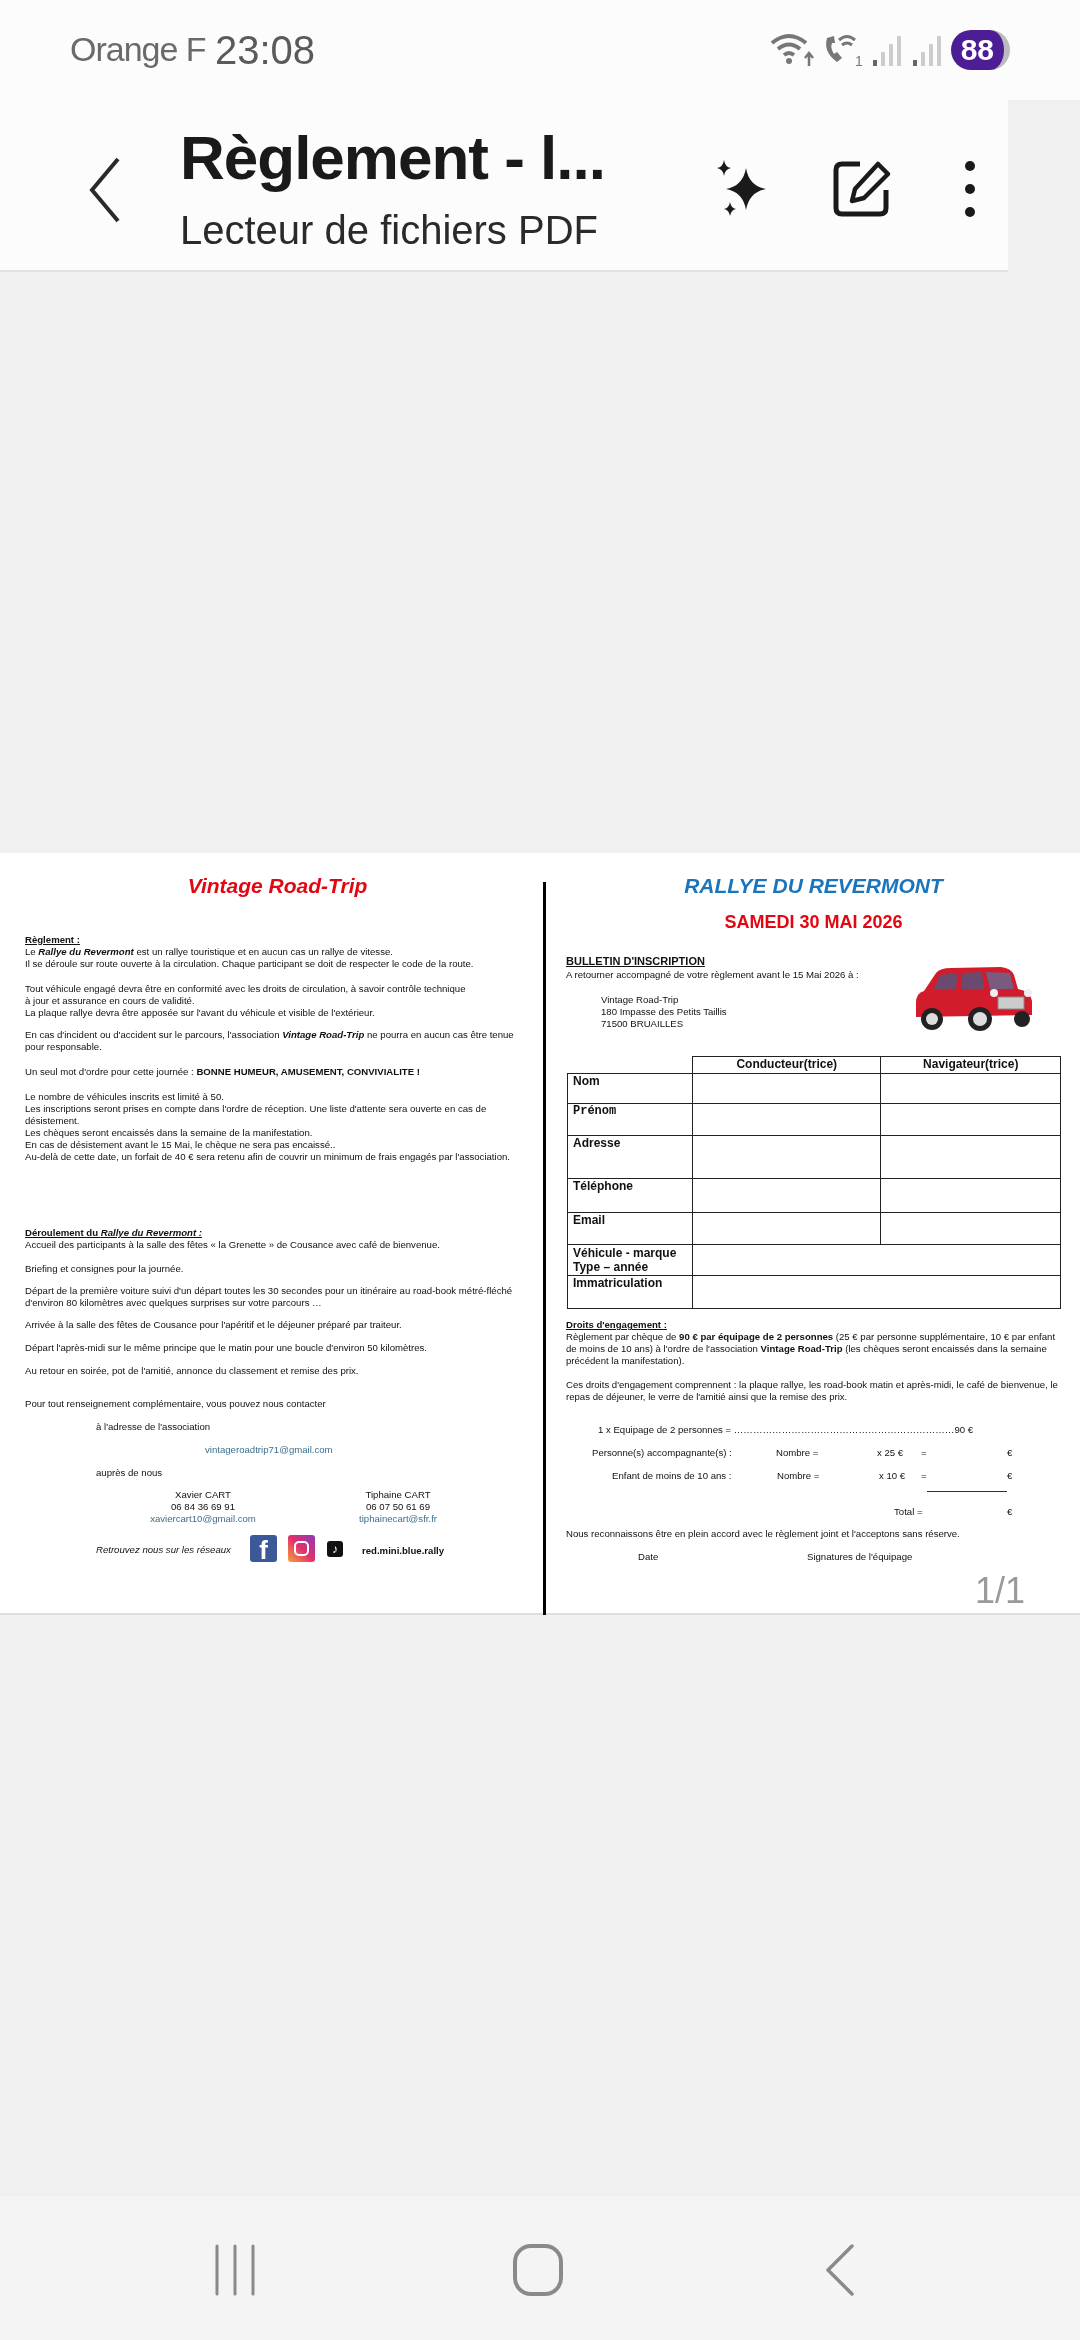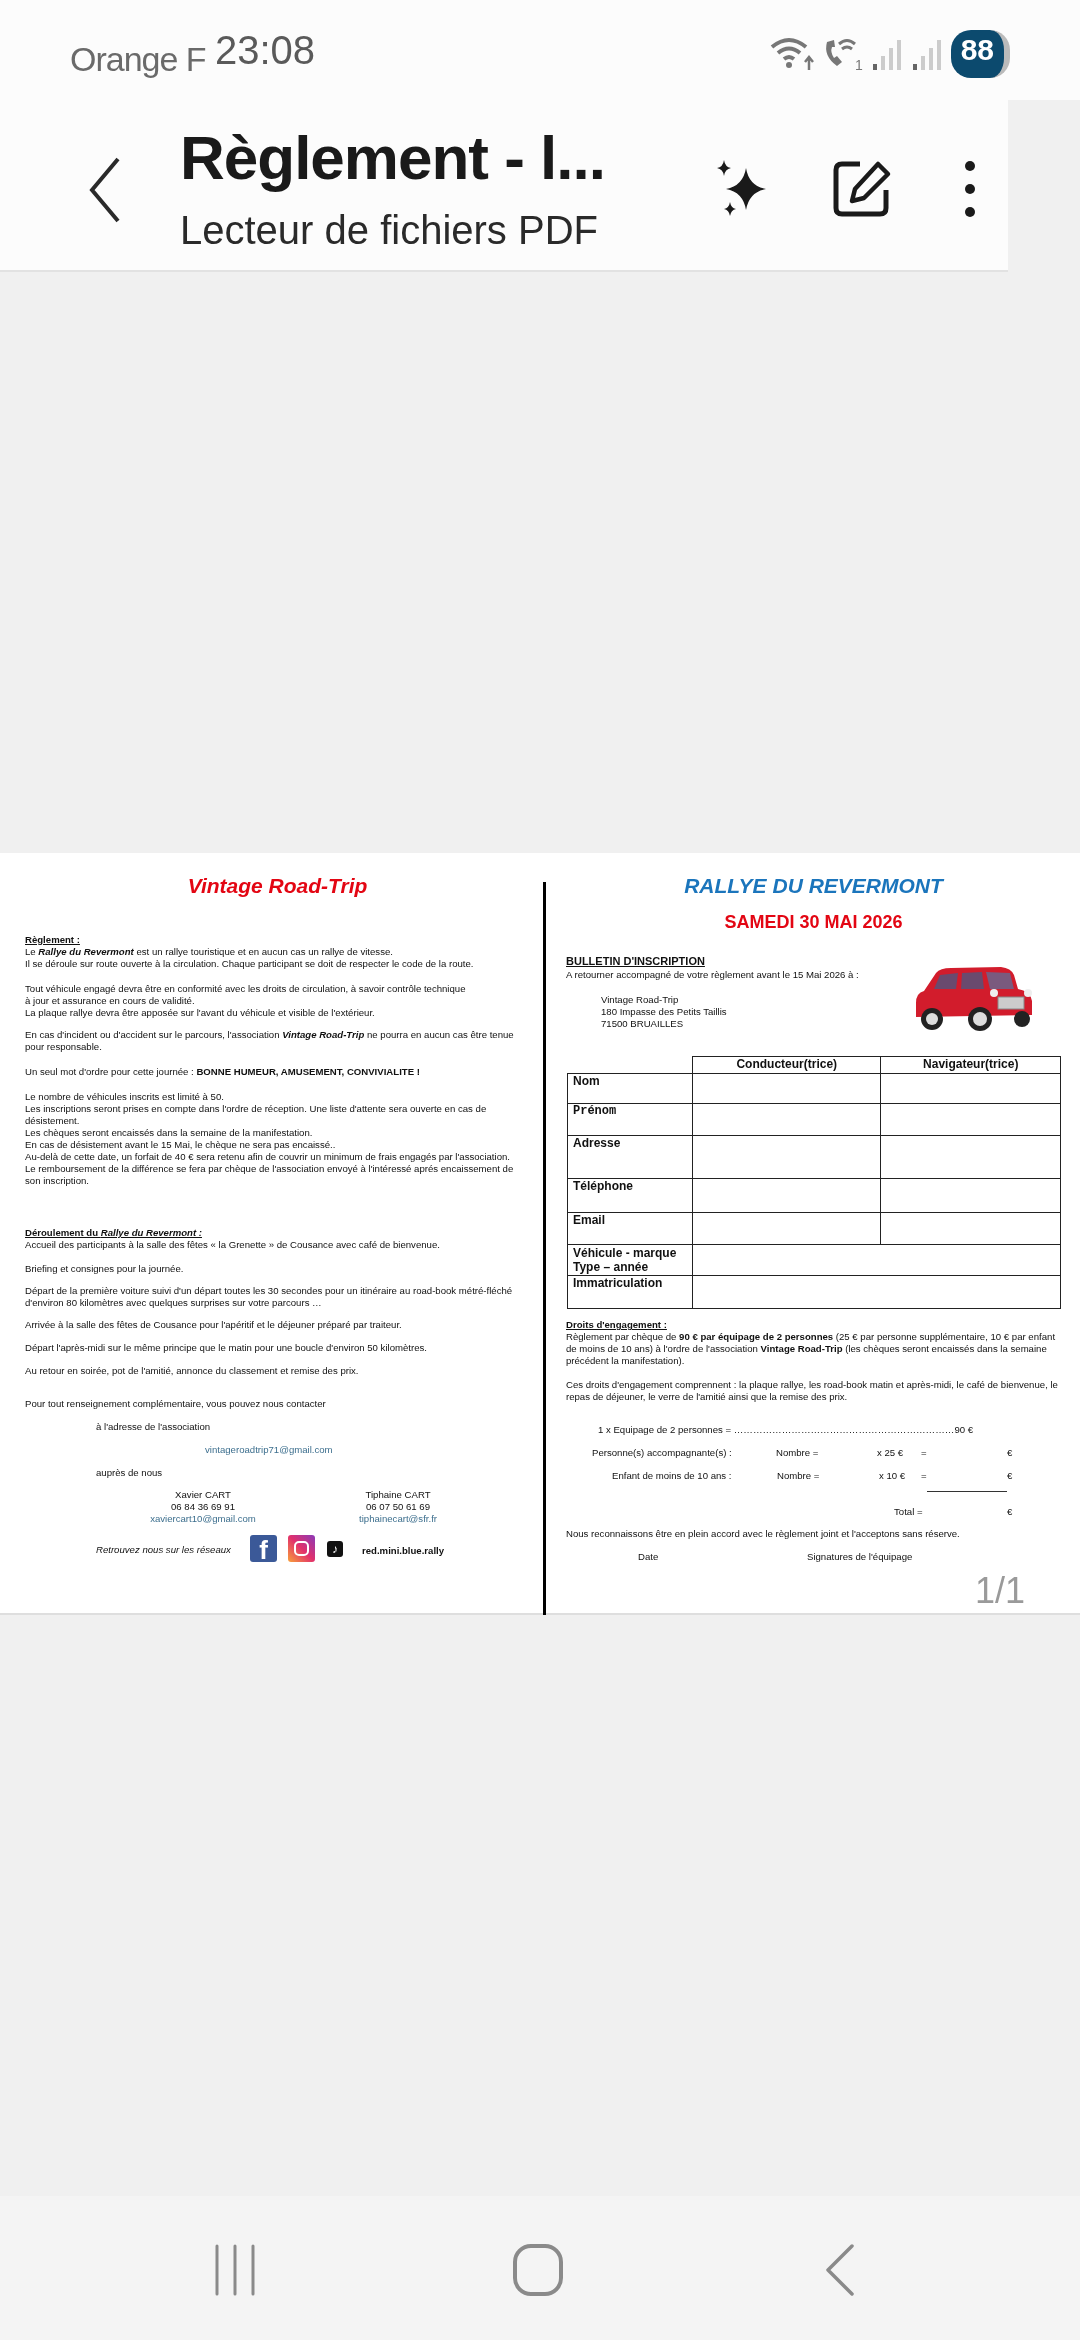--- a/index.html
+++ b/index.html
@@ -1,24 +1,24 @@
 <!DOCTYPE html>
 <html><head>
 <meta charset="utf-8">
 <style>
   * { box-sizing: border-box; margin: 0; padding: 0; }
   html, body { width: 1080px; height: 2340px; background: #f0f0f0; overflow: hidden; }
   body { font-family: "Liberation Sans", sans-serif; color: #000; position: relative; }
 
   
   .status-bar { position: absolute; left: 0; top: 0; width: 1080px; height: 100px; background: #fcfcfc; }
-  .carrier { position: absolute; left: 70px; top: 40px; font-size: 34px; color: #6a6a6a; letter-spacing: -1px; }
+  .carrier { position: absolute; left: 70px; top: 30px; font-size: 34px; color: #6a6a6a; letter-spacing: -1px; }
   .clock { position: absolute; left: 215px; top: 28px; font-size: 40px; color: #5a5a5a; font-weight: 500; }
   .status-icons { position: absolute; right: 70px; top: 30px; display: flex; align-items: center; gap: 6px; }
-  .battery { background: #0c4a6e; color: #fff; font-weight: bold; font-size: 30px; border-radius: 20px; padding: 2px 10px; height: 48px; line-height: 36px; border-right: 6px solid #bbb; }
+  .battery { background: #4c1d95; color: #fff; font-weight: bold; font-size: 30px; border-radius: 20px; padding: 2px 10px; height: 40px; line-height: 36px; border-right: 6px solid #bbb; }
 
   
   .app-bar { position: absolute; left: 0; top: 100px; width: 1008px; height: 172px; background: #fcfcfc; border-bottom: 2px solid #e2e2e2; }
   .back-btn { position: absolute; left: 80px; top: 55px; width: 50px; height: 70px; }
   .title { position: absolute; left: 180px; top: 22px; font-size: 62px; font-weight: bold; color: #1a1a1a; letter-spacing: -1px; }
   .subtitle { position: absolute; left: 180px; top: 108px; font-size: 40px; color: #2a2a2a; }
   .ai-btn { position: absolute; left: 712px; top: 58px; width: 62px; height: 62px; }
   .edit-btn { position: absolute; left: 832px; top: 58px; width: 62px; height: 62px; }
   .more-btn { position: absolute; left: 955px; top: 58px; width: 30px; height: 62px; }
 
@@ -140,21 +140,20 @@
     <div class="p" style="top:213px;">
       <span>Un seul mot d'ordre pour cette journée : </span><span class="b">BONNE HUMEUR, AMUSEMENT, CONVIVIALITE !</span>
     </div>
 
     <div class="p" style="top:238px;">
       <div>Le nombre de véhicules inscrits est limité à 50.</div>
       <div>Les inscriptions seront prises en compte dans l'ordre de réception. Une liste d'attente sera ouverte en cas de désistement.</div>
       <div>Les chèques seront encaissés dans la semaine de la manifestation.</div>
       <div>En cas de désistement avant le 15 Mai, le chèque ne sera pas encaissé..</div>
       <div>Au-delà de cette date, un forfait de 40 € sera retenu afin de couvrir un minimum de frais engagés par l'association.</div>
-      <div>Le remboursement de la différence se fera par chèque de l'association envoyé à l'intéressé aprés encaissement de son inscription.</div>
     </div>
 
     <div class="p" style="top:374px;">
       <div class="u"><span>Déroulement du </span><i>Rallye du Revermont :</i></div>
       <div>Accueil des participants à la salle des fêtes « la Grenette » de Cousance avec café de bienvenue.</div>
     </div>
     <div class="p" style="top:410px;">Briefing et consignes pour la journée.</div>
     <div class="p" style="top:432px;">Départ de la première voiture suivi d'un départ toutes les 30 secondes pour un itinéraire au road-book métré-fléché d'environ 80 kilomètres avec quelques surprises sur votre parcours …</div>
     <div class="p" style="top:466px;">Arrivée à la salle des fêtes de Cousance pour l'apéritif et le déjeuner préparé par traiteur.</div>
     <div class="p" style="top:489px;">Départ l'après-midi sur le même principe que le matin pour une boucle d'environ 50 kilomètres.</div>

